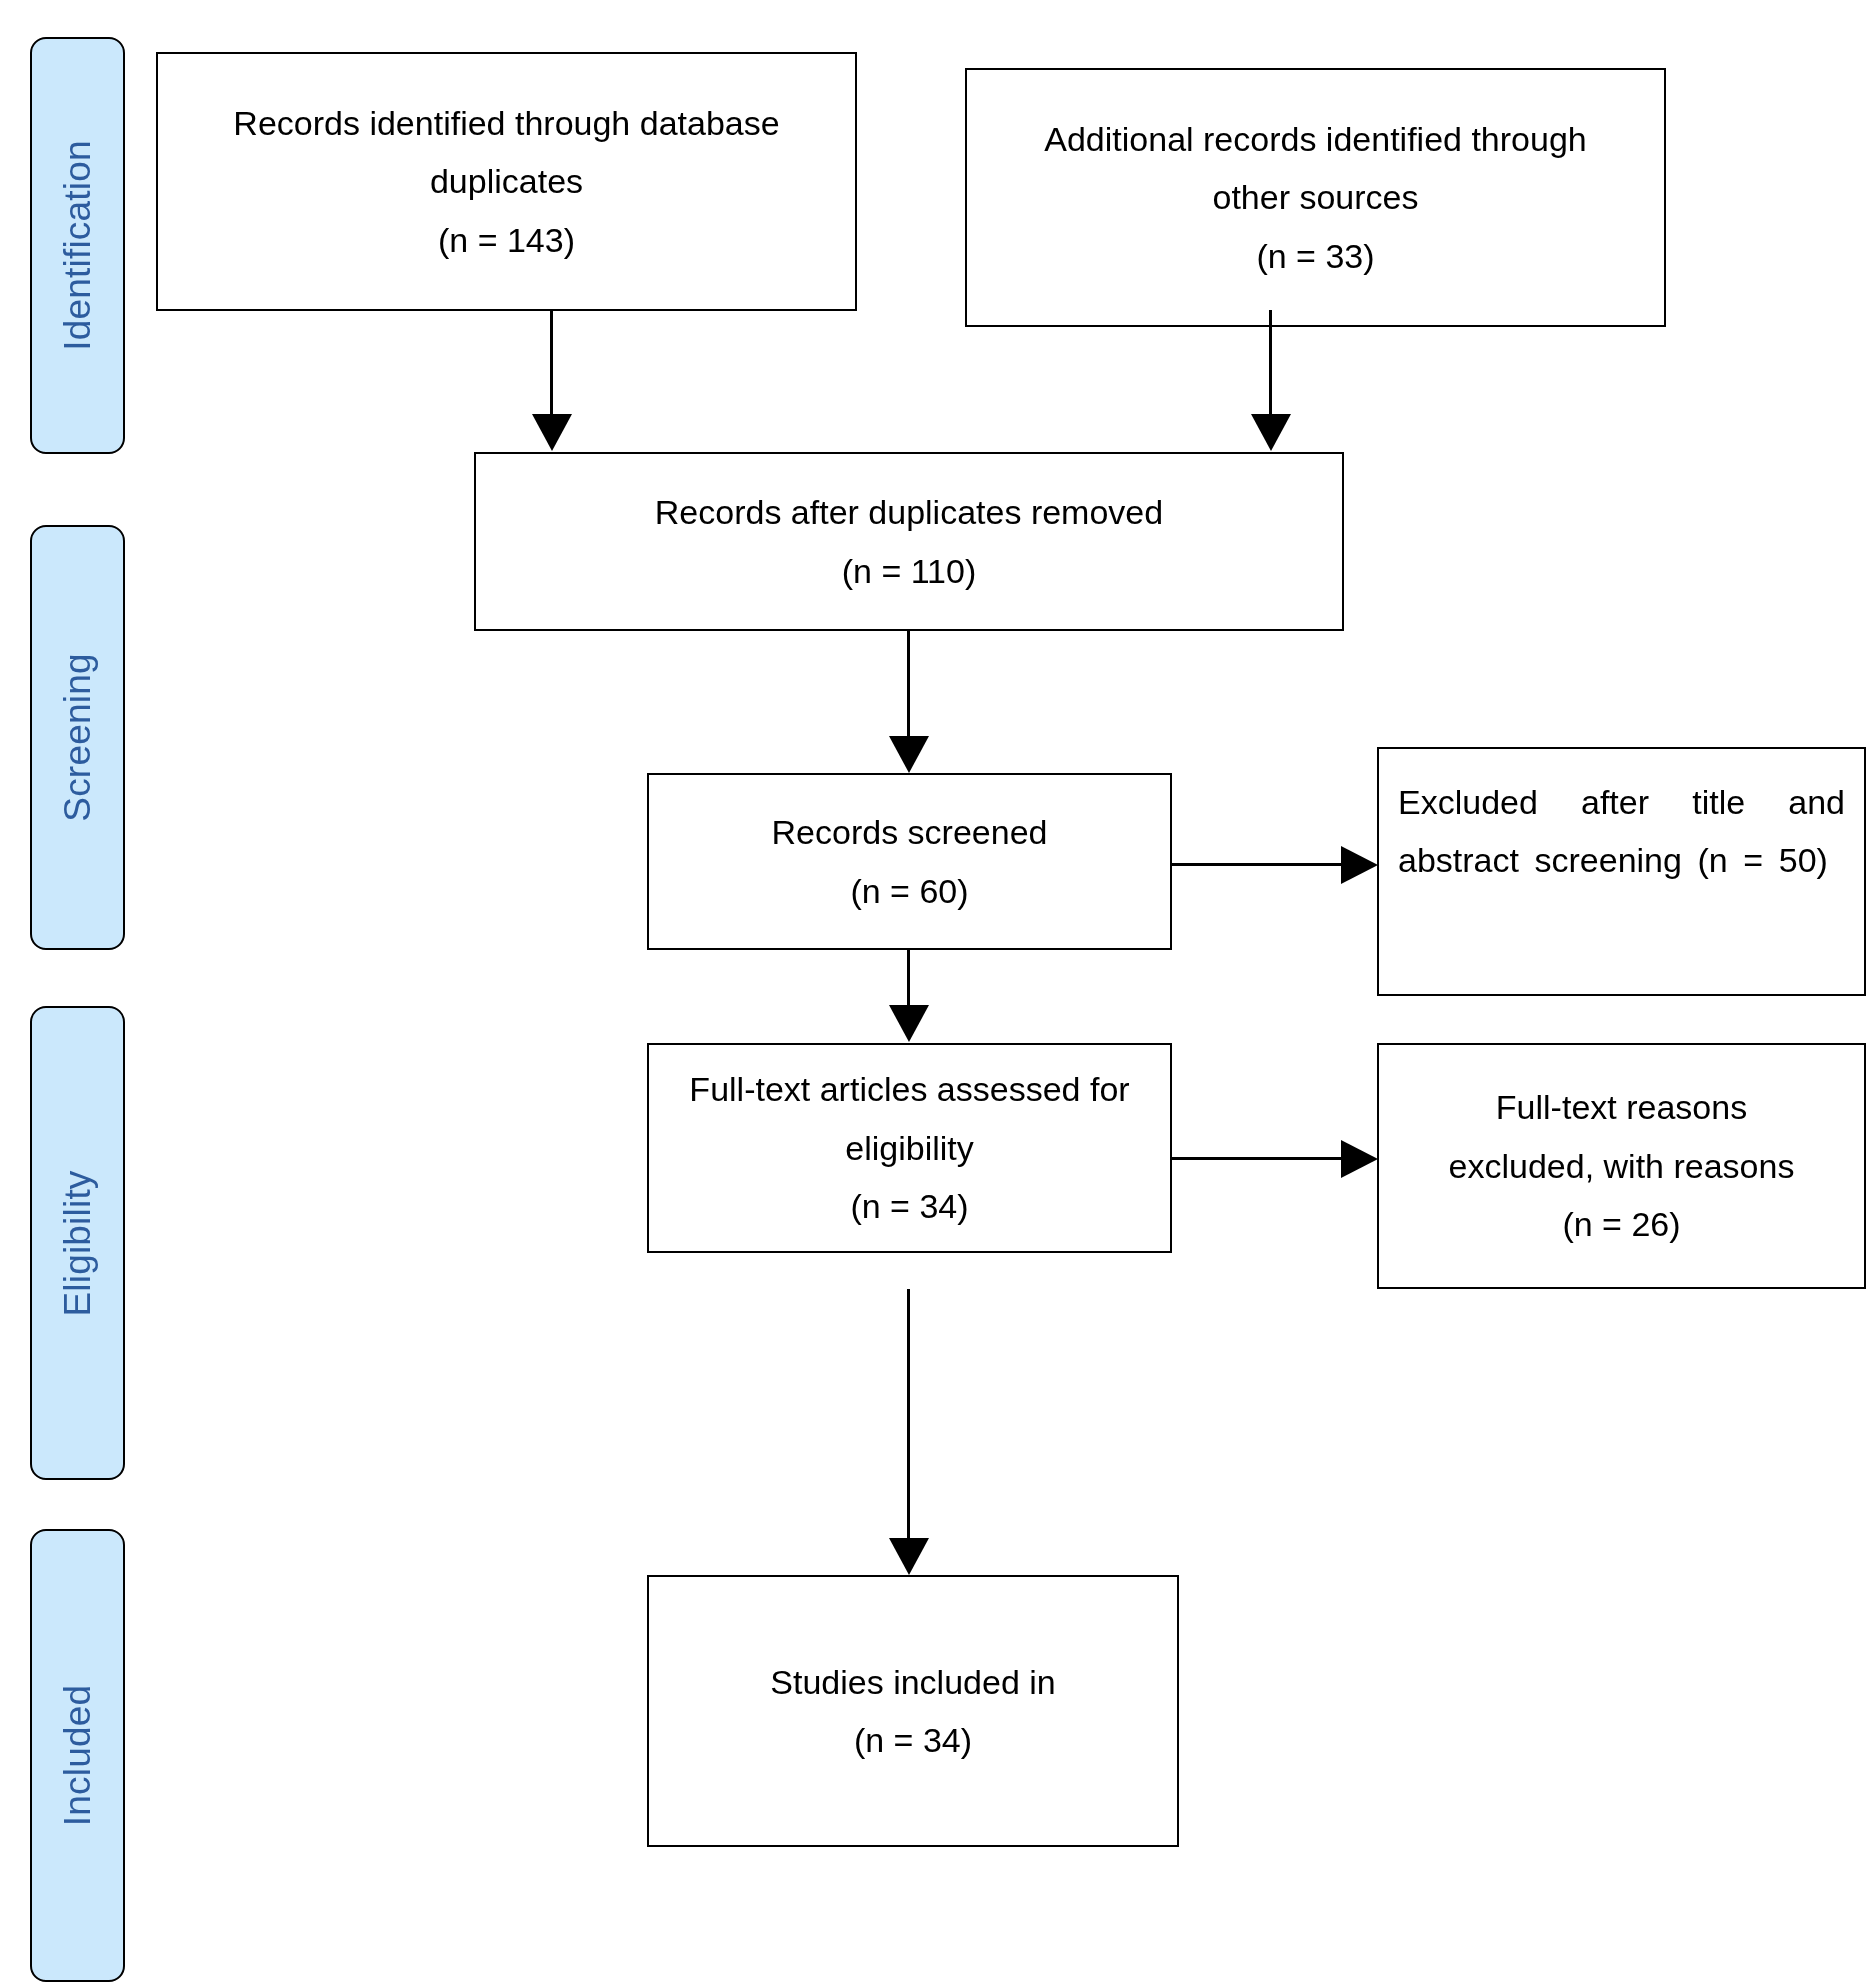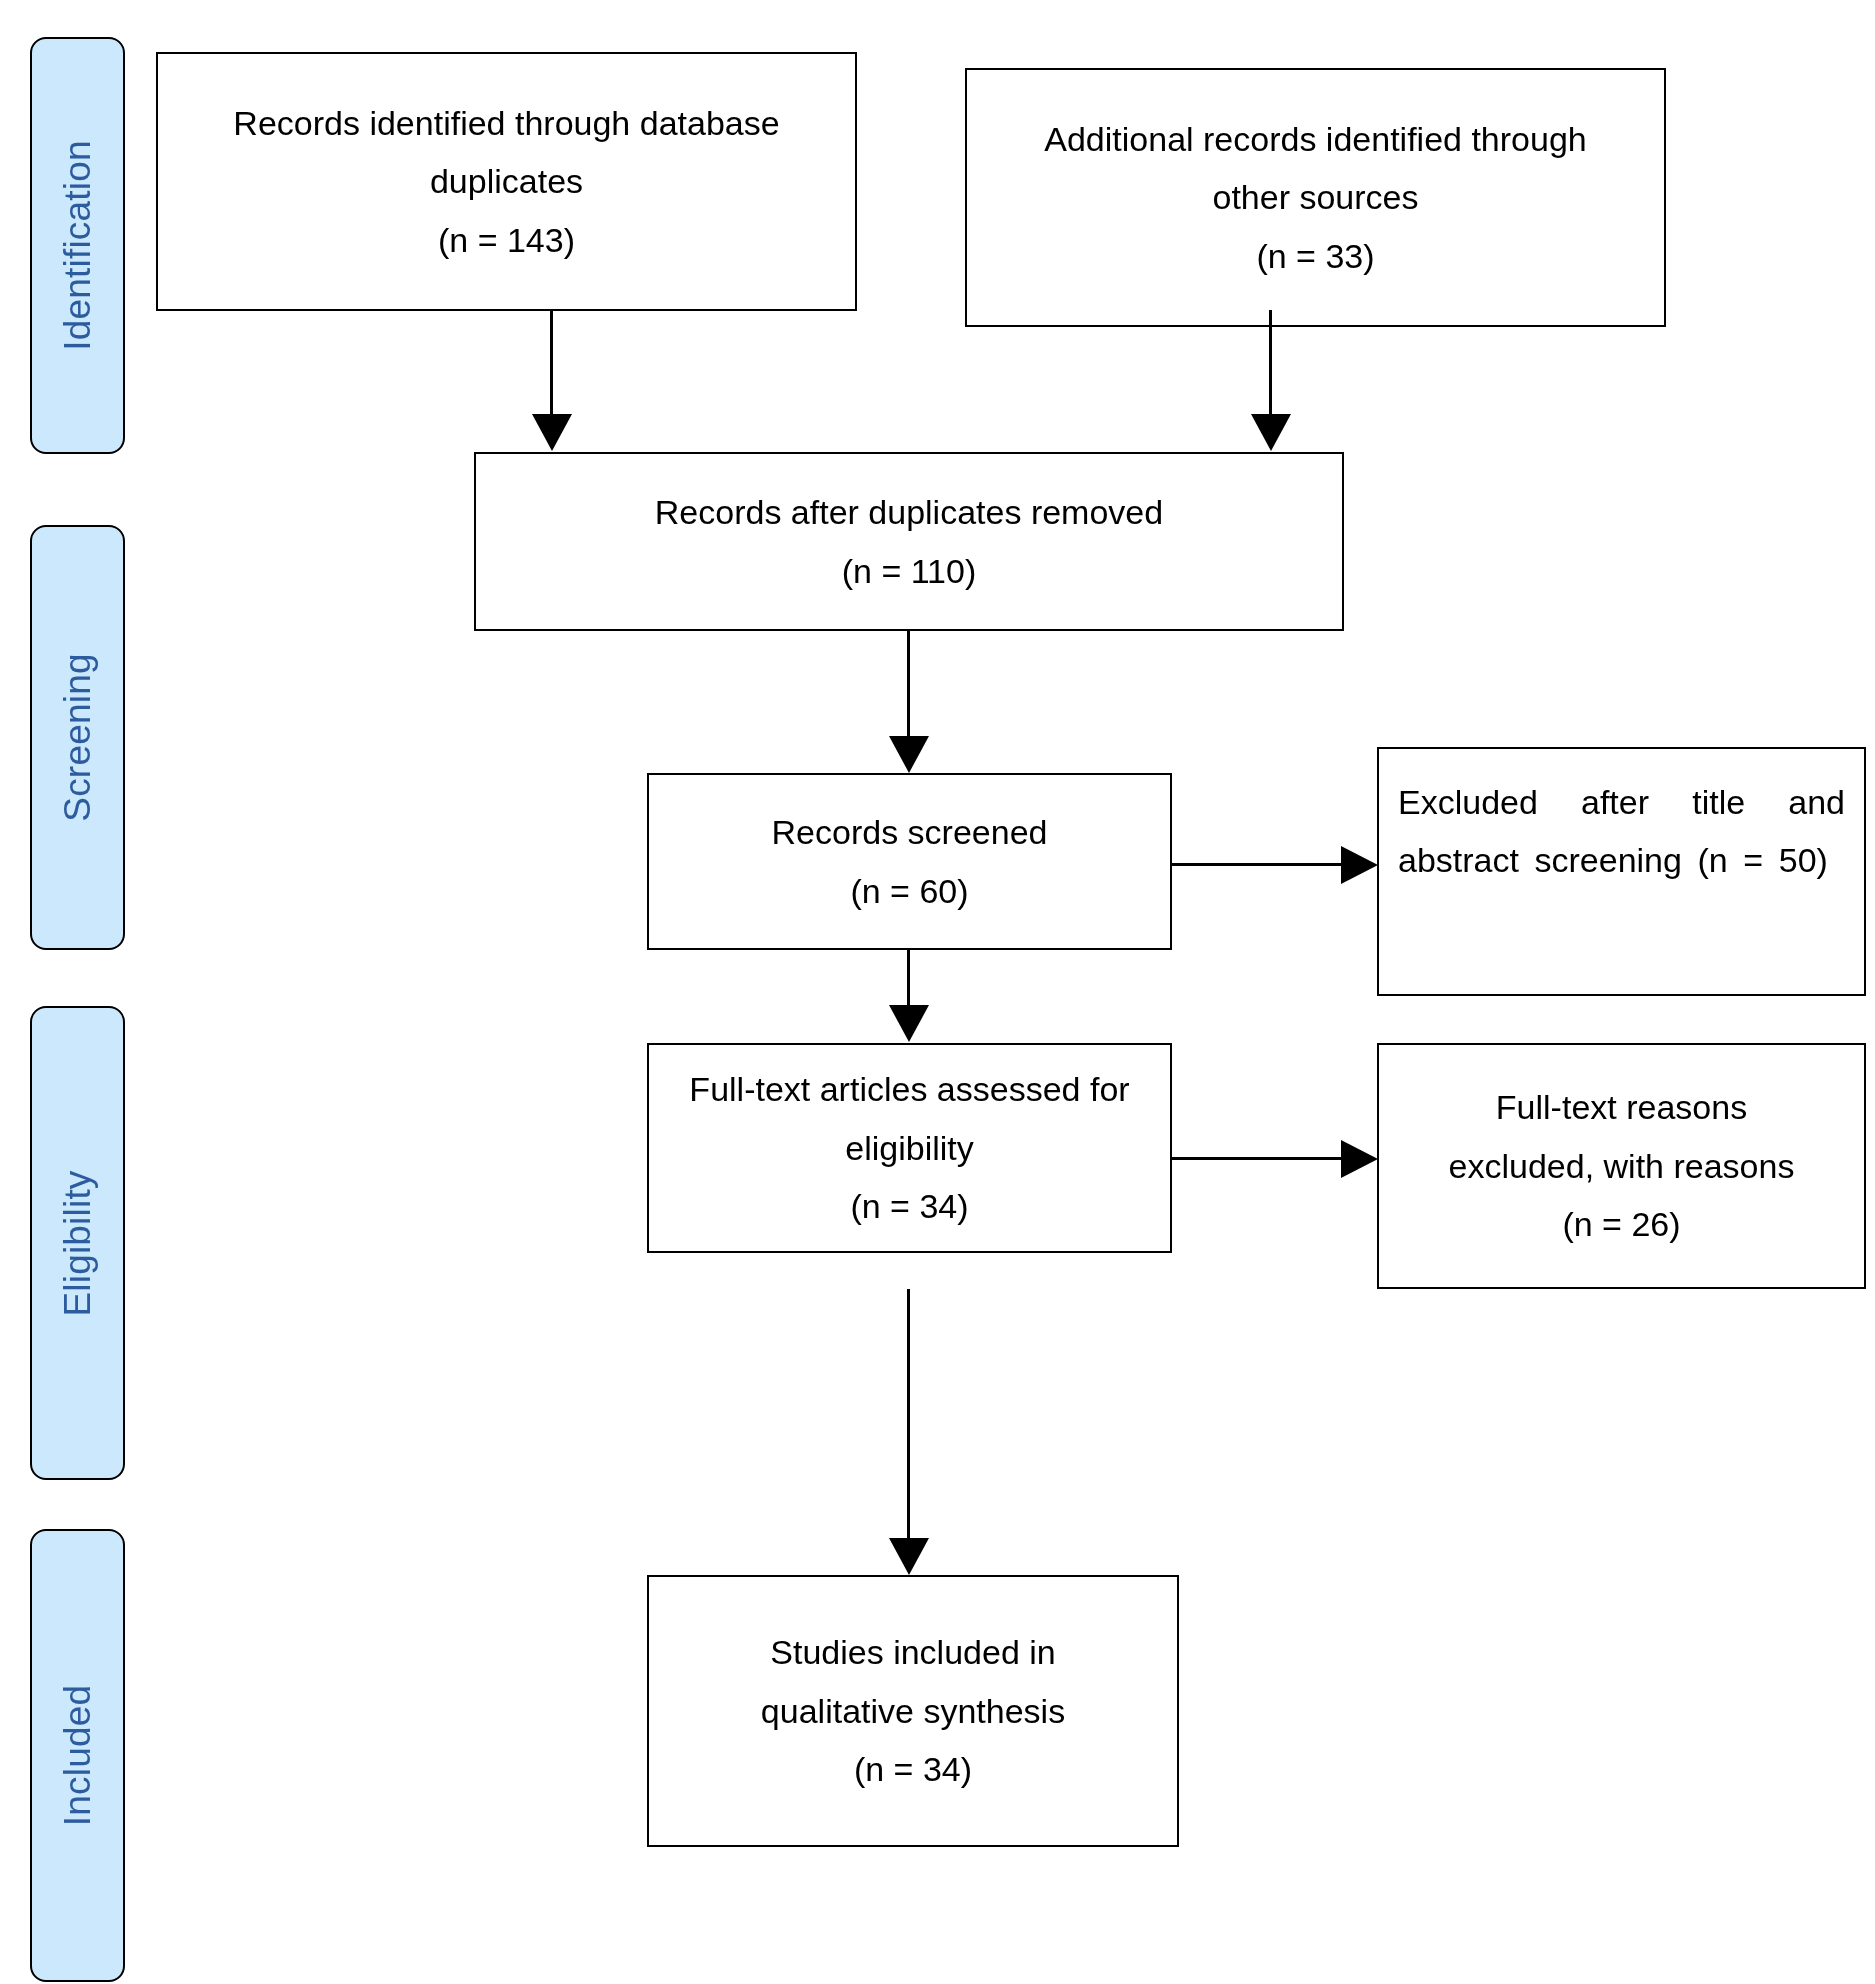--- a/index.html
+++ b/index.html
@@ -176,18 +176,17 @@
   </div>
 
   <div class="h-line" style="left:1172px; top:1157px; width:172px; height:3.3px;"></div>
   <div class="arrow-right" style="left:1341px; top:1140px;"></div>
 
   <div class="v-line" style="left:907px; top:1289px; width:3.3px; height:251px;"></div>
   <div class="arrow-down" style="left:889px; top:1538px;"></div>
 
   <div class="flow-box" style="left:647px; top:1575px; width:532px; height:272px;">
     <div class="box-line">Studies included in</div>
-    <div class="box-line">qualitative synthesis</div>
     <div class="box-line"><span>(n = </span><span class="bold-n">34</span><span>)</span></div>
   </div>
 
 </div>
 
 
 </body></html>

